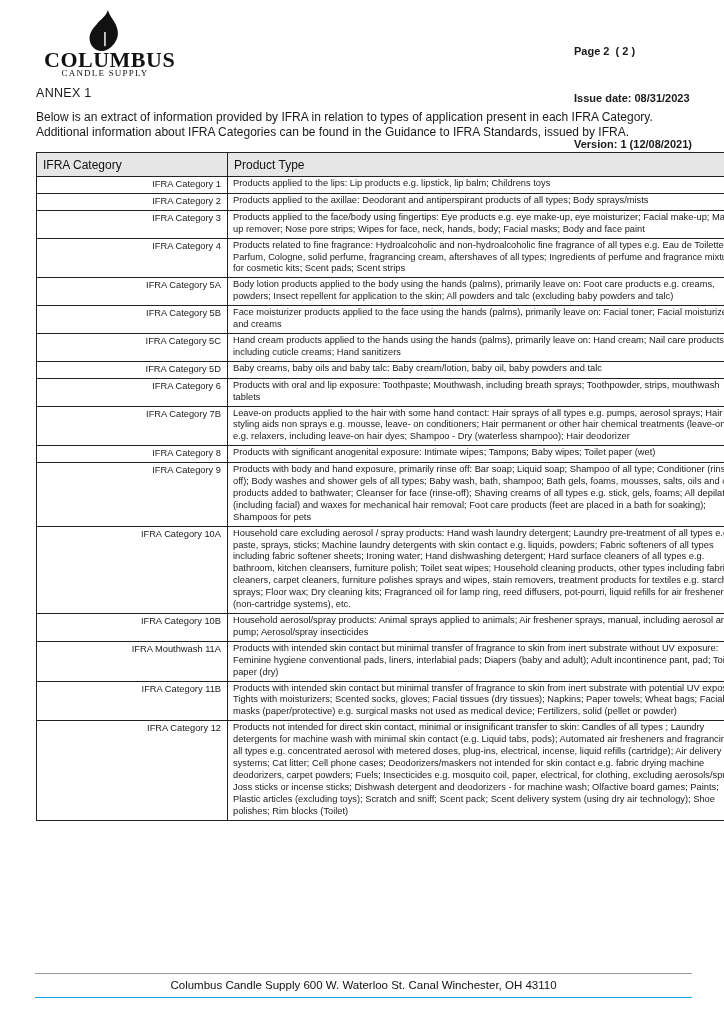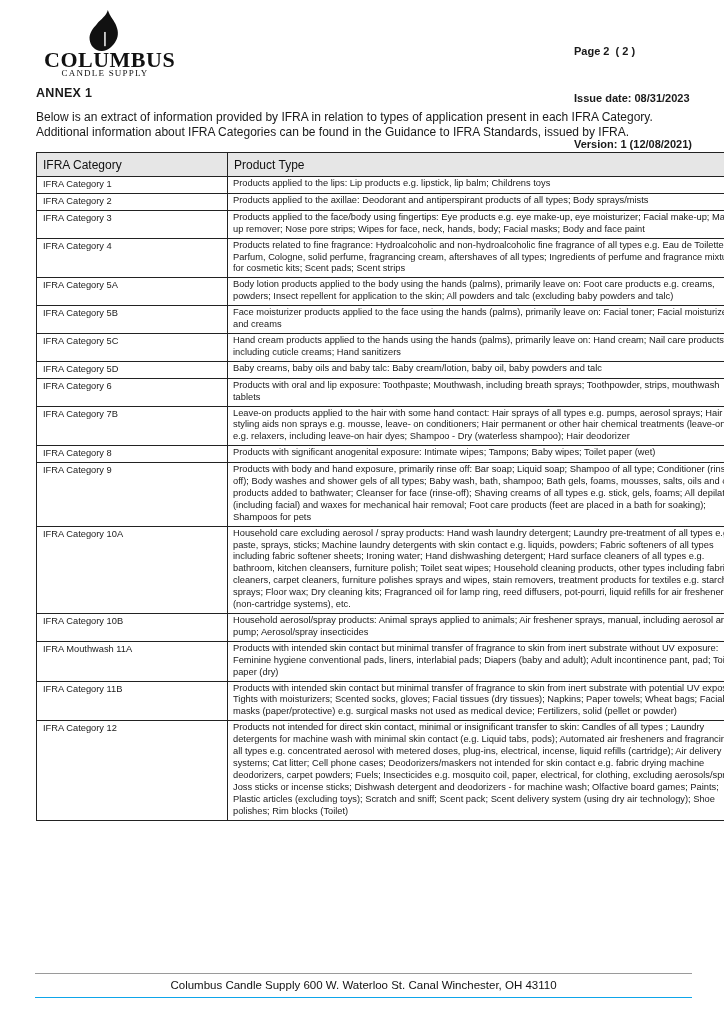--- a/index.html
+++ b/index.html
@@ -17,39 +17,39 @@
   .brand-sub {
     font-family:"Liberation Serif", serif; font-size:9px; letter-spacing:1.2px;
     line-height:10px; color:#111;
   }
   .meta {
     position:absolute; top:13px; right:32px; 
     font-size:11px; font-weight:bold; line-height:15.5px; white-space:pre-wrap;
   }
   
   .annex-title {
-    position:absolute; top:86px; left:36px; font-size:12.5px; font-weight:bold;
+    position:absolute; top:86px; left:36px; font-size:12.5px; font-weight:normal;
     letter-spacing:0.3px;
   }
   .intro {
     position:absolute; top:110px; left:36px; width:660px;
     font-size:12px; line-height:14.5px;
   }
   
   table.ifra {
     position:absolute; top:152px; left:36px; width:716px;
     border-collapse:collapse; table-layout:fixed;
   }
   table.ifra th, table.ifra td { border:1px solid #222; vertical-align:top; }
   table.ifra th {
     background:#e6e6e6; font-size:12px; font-weight:normal; text-align:left;
     padding:5px 6px 4px; color:#111;
   }
   th.col-cat, td.cat-cell { width:178px; }
-  td.cat-cell { font-size:9.3px; line-height:11.9px; padding:2px 6px; }
+  td.cat-cell { font-size:9.3px; line-height:11.9px; padding:2px 6px;text-align:right; }
   td.type-cell { font-size:9.3px; line-height:11.9px; padding:1px 5px 2px; }
   
   .footer {
     position:absolute; top:973px; left:35px; width:657px;
     border-top:1px solid #9a9a9a; border-bottom:1px solid #0ea5e9;
     text-align:center; font-size:11.5px; padding:5px 0 6px; color:#111;
   }
 </style>
 </head>
 <body>

